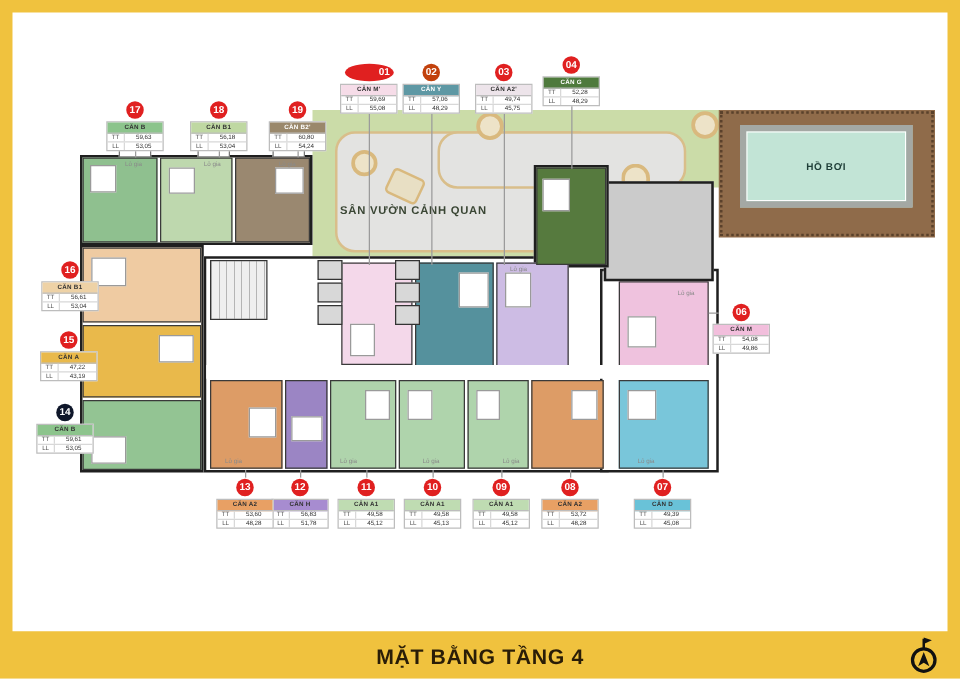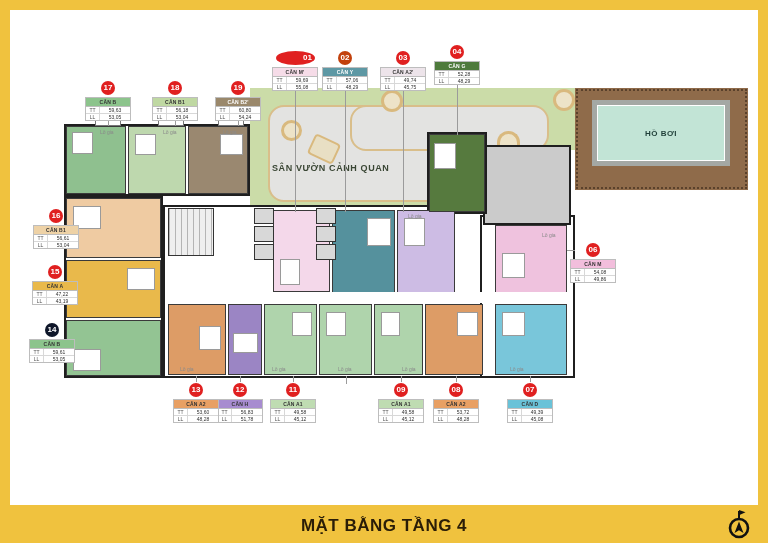--- a/index.html
+++ b/index.html
@@ -274,20 +274,34 @@
         <div class="urow">
             <span class="ul">TT</span>
             <span class="uv">49,58</span>
           </div>
         <div class="urow">
             <span class="ul">LL</span>
             <span class="uv">45,12</span>
           </div>
       </div>
     </div>
+    <div class="abs marker" style="left:313px;top:373px;">
+      <div class="ubadge" style="background-color: rgb(224, 32, 32);">10</div>
+      <div class="utable">
+        <div class="uhead" style="background-color: rgb(191, 220, 178); color: rgb(51, 51, 51);">CĂN A1</div>
+        <div class="urow">
+            <span class="ul">TT</span>
+            <span class="uv">49,58</span>
+          </div>
+        <div class="urow">
+            <span class="ul">LL</span>
+            <span class="uv">45,13</span>
+          </div>
+      </div>
+    </div>
     <div class="abs marker" style="left:260px;top:373px;">
       <div class="ubadge" style="background-color: rgb(224, 32, 32);">11</div>
       <div class="utable">
         <div class="uhead" style="background-color: rgb(191, 220, 178); color: rgb(51, 51, 51);">CĂN A1</div>
         <div class="urow">
             <span class="ul">TT</span>
             <span class="uv">49,58</span>
           </div>
         <div class="urow">
             <span class="ul">LL</span>

